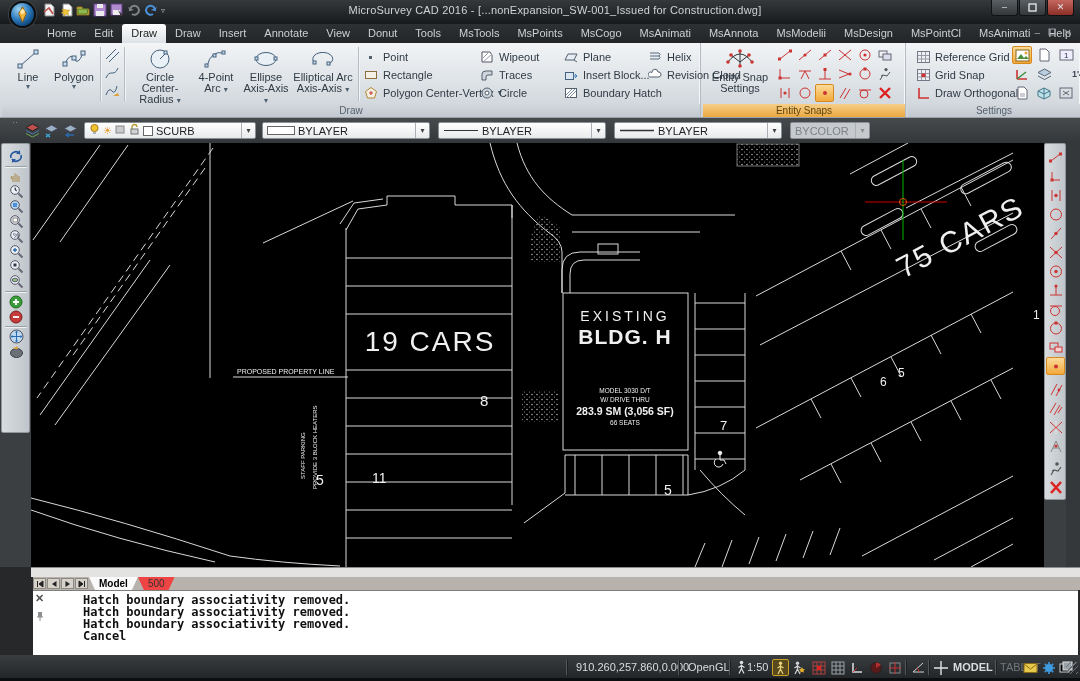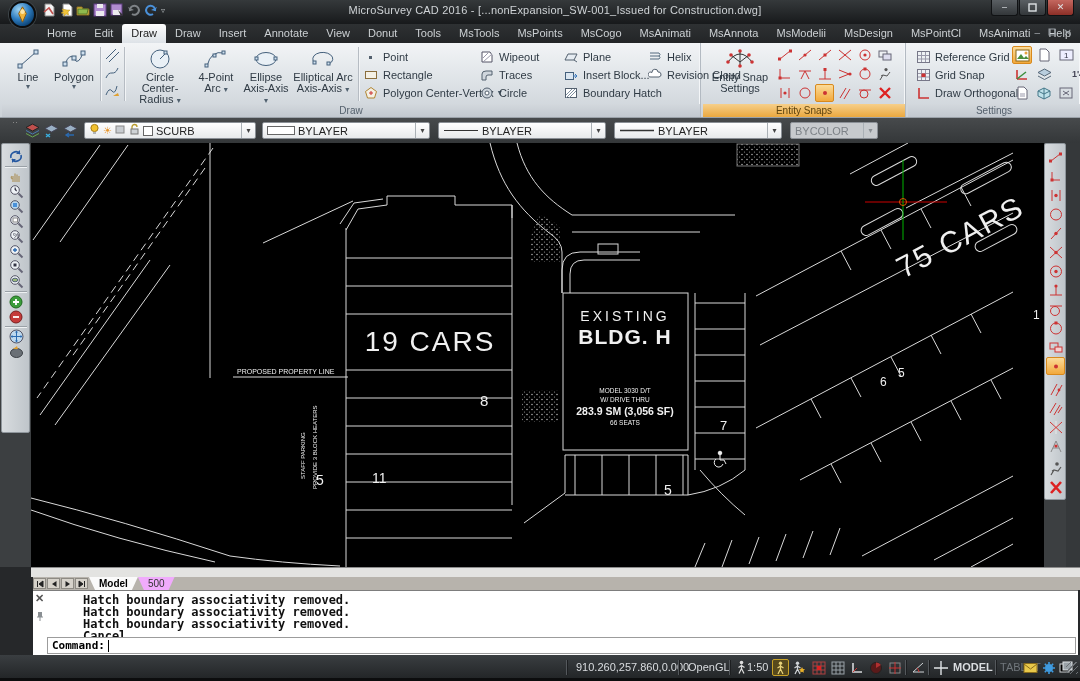--- a/index.html
+++ b/index.html
@@ -51,21 +51,21 @@
 #vstrip{position:absolute;left:1066px;top:143px;width:14px;height:424px;background:#35383a}
 
 #canvas{position:absolute;left:31px;top:143px;width:1013px;height:424px;background:#000}
 #cad text{font-family:"Liberation Sans",sans-serif;fill:#f0f0f0}
 
 #hscroll{position:absolute;left:31px;top:567px;width:1049px;height:10px;background:#e3e3e1;border-top:1px solid #8c8c8c}
 #sheetrow{position:absolute;left:33px;top:577px;width:1047px;height:13px;background:#b7b3ac;display:flex;align-items:center}
 .nav{width:13px;height:11px;background:#d6d2ca;border:1px solid #8e8b84;margin-right:1px;display:flex;align-items:center;justify-content:center}
 .stab{height:13px;font-size:10px;line-height:13px;padding:0 10px;clip-path:polygon(0 0,100% 0,calc(100% - 6px) 100%,6px 100%)}
 .stab.on{background:#fafafa;font-weight:bold;color:#000}
-.stab.off{background:#f0abfc;color:#333}
+.stab.off{background:#ef4444;color:#333}
 
 #cmdwin{position:absolute;left:33px;top:590px;width:1045px;height:65px;background:#fff;border-top:1px solid #7d7d7d;font-family:"DejaVu Sans Mono","Liberation Mono",monospace}
 .cline{position:absolute;left:50px;font-size:12px;font-weight:600;color:#111;line-height:12px}
 #cmdrow{position:absolute;left:14px;right:2px;bottom:1px;height:17px;border:1px solid #9c9c9c;background:#fff;display:flex;align-items:center;padding-left:4px;font-size:11px;font-weight:600}
 #caret{width:1px;height:12px;background:#000;margin-left:3px}
 
 #sbar{position:absolute;left:0;top:655px;width:1080px;height:26px;background:linear-gradient(#3a3e41,#232628);border-bottom:3px solid #0c0d0e;color:#dadde0;font-size:11px}
 .ssep{position:absolute;top:5px;width:1px;height:15px;background:#54585c;box-shadow:1px 0 0 #1d1f21}
 .sit{position:absolute;top:6px}
 .sic{position:absolute;top:4px;width:17px;height:17px;display:flex;align-items:center;justify-content:center}
@@ -563,21 +563,21 @@
       <span>BYLAYER</span>
       <span class="ar">▾</span>
     </div>
     <div class="cmb" style="left:614px;width:168px">
       <span><svg width="36" height="9" viewBox="0 0 36 9">
             <path d="M1 4.5h34" stroke="#333" stroke-width="1.6"></path>
           </svg></span>
       <span>BYLAYER</span>
       <span class="ar">▾</span>
     </div>
-    <div class="cmb dis" style="left:790px;width:88px">
+    <div class="cmb dis" style="left:790px;width:80px">
       <span>BYCOLOR</span>
       <span class="ar" style="color:#8a8f93">▾</span>
     </div>
   </div>
 
   <div id="ldark"></div>
   <div id="canvas">
     <svg id="cad" width="1013" height="424" viewBox="0 0 1013 424">
       <defs>
         <pattern id="stip" width="5" height="5" patternUnits="userSpaceOnUse">
@@ -883,24 +883,20 @@
   <div id="cmdwin">
     <span style="position:absolute;left:2px;top:1px;font-size:11px;font-weight:bold;color:#555;font-family:'Liberation Sans',sans-serif">✕</span>
     <span style="position:absolute;left:2px;top:16px"><svg width="10" height="11" viewBox="0 0 10 11">
           <rect x="3" y="1" width="4" height="5" fill="#8a8f93"></rect>
           <path d="M2 6h6M5 6v4" stroke="#8a8f93"></path>
         </svg></span>
     <div class="cline" style="top:3px">Hatch boundary associativity removed.</div>
     <div class="cline" style="top:15px">Hatch boundary associativity removed.</div>
     <div class="cline" style="top:27px">Hatch boundary associativity removed.</div>
     <div class="cline" style="top:39px">Cancel</div>
-    <div id="cmdrow">
-      <span>Command:</span>
-      <span id="caret"></span>
-    </div>
   </div>
 
   <div id="sbar">
     <div class="ssep" style="left:566px"></div>
     <div class="sit" style="left:576px">910.260,257.860,0.000</div>
     <div class="ssep" style="left:678px"></div>
     <div class="sit" style="left:688px">OpenGL</div>
     <div class="ssep" style="left:729px"></div>
     <div class="sic" style="left:733px">
         <svg width="11" height="15" viewBox="0 0 11 15">

